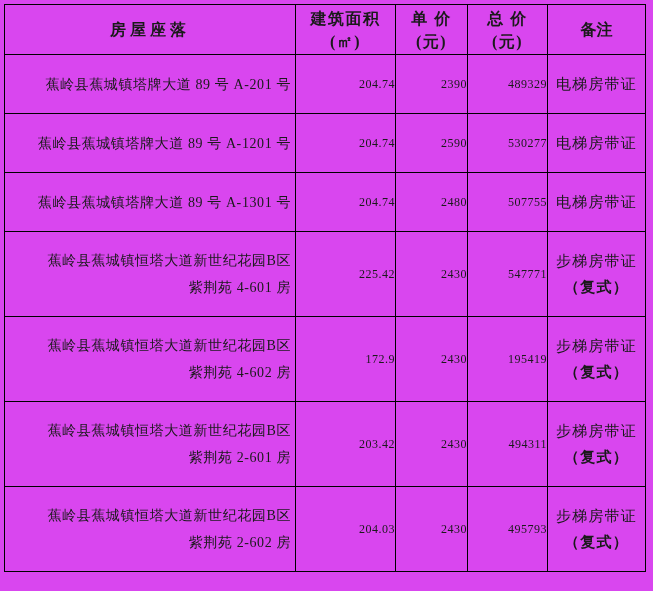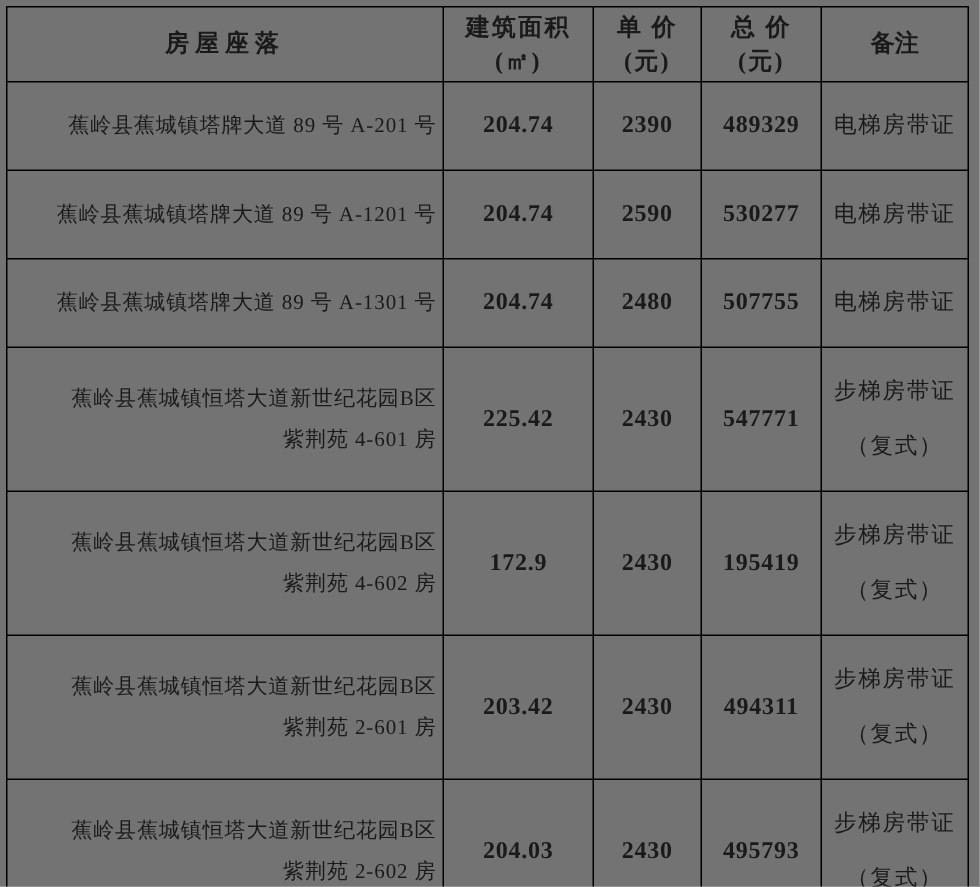--- a/index.html
+++ b/index.html
@@ -1,20 +1,20 @@
 <!DOCTYPE html>
 <html><head>
 <meta charset="utf-8">
 <style>
   html, body { margin: 0; padding: 0; }
   .page {
     position: relative;
     width: 653px;
     height: 591px;
-    background: #737373;
+    background: #d946ef;
     font-family: "Liberation Serif", "DejaVu Serif", serif;
     color: #1a1a1a;
     overflow: hidden;
   }
   table.doc-table {
     position: absolute;
     left: 4px;
     top: 4px;
     width: 641px;
     border-collapse: collapse;
@@ -43,34 +43,33 @@
   
   td.c-addr {
     text-align: right;
     padding: 2px 4px 2px 8px;
     font-size: 14px;
     letter-spacing: 0.6px;
   }
   td.c-addr .ln { line-height: 27px; }
   
   td.c-num {
-    text-align: center;
-    font-size: 16px;
+    text-align: right;
+    font-size: 12px;
     letter-spacing: 0.5px;
-    font-weight: bold;
   }
   
   td.c-rem {
     text-align: center;
     font-size: 15px;
     letter-spacing: 1.2px;
     padding: 16px 2px;
   }
   td.c-rem .ln { line-height: 26px; }
-  td.c-rem .ln + .ln { margin-top: 11px; }
+  td.c-rem .ln + .ln { margin-top: 0; font-weight: bold; }
 </style>
 </head>
 <body>
 
 <div class="page">
   <table class="doc-table">
     <colgroup>
       <col style="width:291px">
       <col style="width:100px">
       <col style="width:72px">

